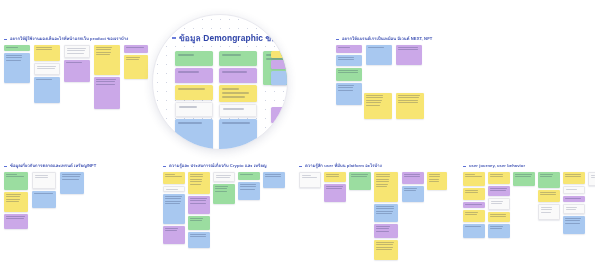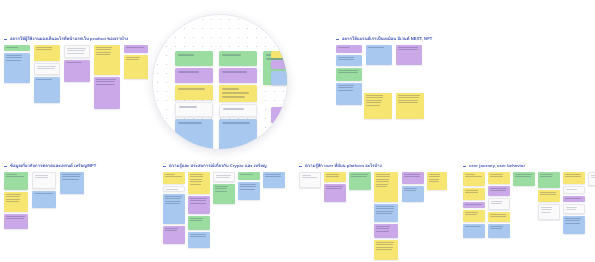--- a/index.html
+++ b/index.html
@@ -623,20 +623,24 @@
             <div class="pad">
               <div class="ln" style="width: 70%;"></div>
               <div class="ln" style="width: 67%;"></div>
             </div>
           </div>
         </div>
       </div>
     </div>
     <div id="lens">
       <div class="dots"></div>
+      <div class="lens-head">
+        <span class="lens-bullet"></span>
+        <span class="lens-title">ข้อมูล <b>Demongraphic</b> ขอ</span>
+      </div>
       <div class="lens-cards">
         <div class="col">
           <div class="lcard c-green" style="width: 38px; height: 15px; margin-bottom: 2px;">
             <div class="pad">
               <div class="ln" style="width: 50%;"></div>
             </div>
           </div>
           <div class="lcard c-purple" style="width: 38px; height: 15px; margin-bottom: 2px;">
             <div class="pad">
               <div class="ln" style="width: 67%;"></div>

